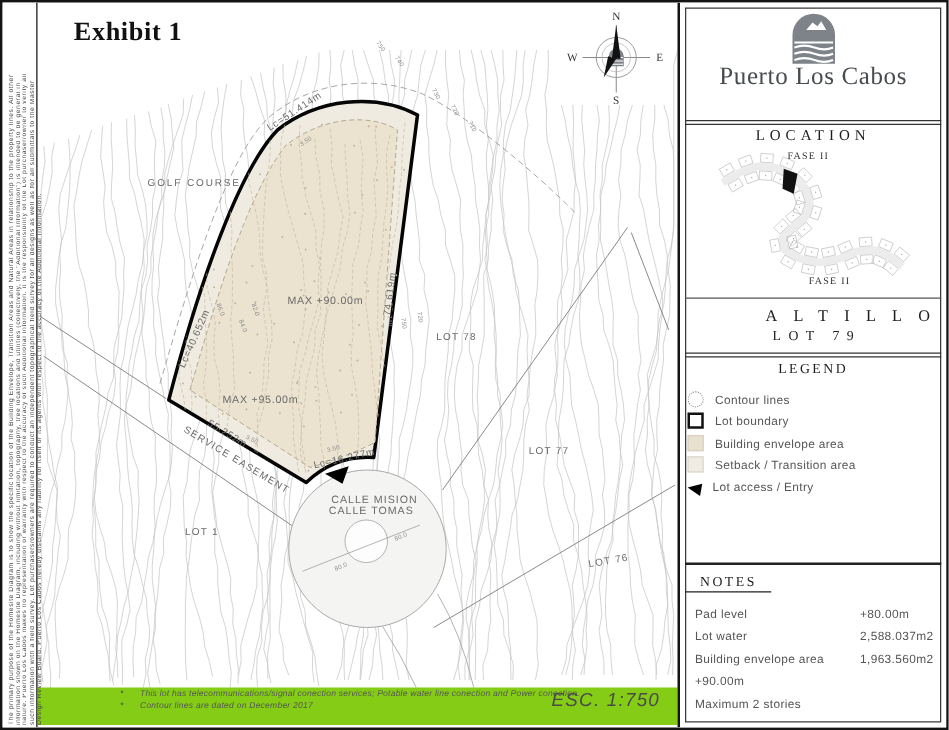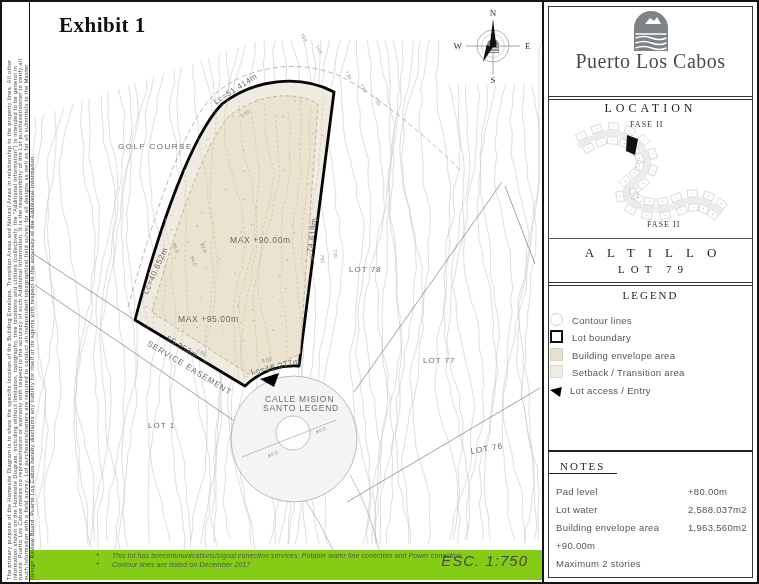--- a/index.html
+++ b/index.html
@@ -30,21 +30,21 @@
   .panel{position:absolute;top:0;right:0;bottom:0;left:540px;background:#fff;border-left:2px solid #141414;z-index:6;}
   .panel-frame{position:absolute;inset:4px;border:1px solid #3a3a3a;pointer-events:none;}
   .hr{position:absolute;left:4px;right:4px;}
   .hr-double{height:2px;border-top:1px solid #333;border-bottom:1px solid #333;}
   .hr-thin{border-top:1px solid #555;}
   .logo-wrap{position:absolute;top:8px;left:0;right:0;text-align:center;}
   .brand{position:absolute;top:48px;left:0;right:0;text-align:center;font-size:20px;color:#474c4f;letter-spacing:.5px;}
   .loc-title{position:absolute;top:99px;left:0;right:0;text-align:center;font-size:12px;color:#1d1d1d;letter-spacing:4px;}
   .minimap{position:absolute;top:114px;left:8px;width:200px;height:118px;}
   .fase{position:absolute;font-family:"Liberation Serif",serif;font-size:8px;letter-spacing:1px;color:#333;}
-  .altillo{position:absolute;top:243px;left:0;right:0;text-align:center;font-size:13px;color:#1d1d1d;letter-spacing:13px;padding-left:13px;}
+  .altillo{position:absolute;top:243px;left:0;right:0;text-align:right;font-size:13px;color:#1d1d1d;letter-spacing:13px;padding-left:13px;}
   .lot79{position:absolute;top:261px;left:0;right:0;text-align:center;font-size:11px;color:#1d1d1d;letter-spacing:6px;padding-left:6px;font-family:Liberation Serif, serif;}
   .legend-title{position:absolute;top:287px;left:0;right:0;text-align:center;font-size:11px;color:#1d1d1d;letter-spacing:2px;}
   #legend-list{position:absolute;top:306px;left:6px;right:6px;}
   .lg-row{display:flex;align-items:flex-end;height:17.5px;}
   .lg-label{font-size:9.5px;color:#555;letter-spacing:.3px;margin-left:9px;}
   .ic{width:13px;height:13px;display:inline-block;box-sizing:border-box;flex:none;}
   .ic-contour{border:1px dotted #999;border-radius:50%;}
   .ic-bound{border:2px solid #111;background:#fff;}
   .ic-env{background:#e9e1d0;border:1px solid #d9d0bd;}
   .ic-set{background:#efece4;border:1px solid #ddd8cc;}
@@ -275,21 +275,21 @@
 
   <div id="map-labels">
       <div class="map-label" style="left: 100px; top: 140px; letter-spacing: 1.5px; margin-left: 16px;">GOLF COURSE</div>
       <div class="map-label" style="left: 347px; top: 263px; letter-spacing: 1px;">LOT 78</div>
       <div class="map-label" style="left: 421px; top: 354px; letter-spacing: 1px;">LOT 77</div>
       <div class="map-label" style="left: 468px; top: 445px; letter-spacing: 1px; transform: rotate(-10deg);">LOT 76</div>
       <div class="map-label" style="left: 146px; top: 419px; letter-spacing: 1px;">LOT 1</div>
       <div class="map-label" style="left: 228px; top: 233px; font-size: 8.5px;">MAX +90.00m</div>
       <div class="map-label" style="left: 176px; top: 312px; font-size: 8.5px;">MAX +95.00m</div>
       <div class="map-label" style="left: 263px; top: 392px; font-size: 8.5px; letter-spacing: 0.8px;">CALLE MISION</div>
-      <div class="map-label" style="left: 261px; top: 401px; font-size: 8.5px; letter-spacing: 0.8px;">SANTO LEGEND</div>
+      <div class="map-label" style="left: 261px; top: 401px; font-size: 8.5px; letter-spacing: 0.8px;">CALLE TOMAS</div>
       <div class="map-label" style="left: 210px; top: 97px; transform: rotate(-33deg);">Lc=51.414m</div>
       <div class="map-label" style="left: 303px; top: 250px; transform: rotate(-82deg);">74.619m</div>
       <div class="map-label" style="left: 139px; top: 290px; transform: rotate(-66deg);">Lc=40.652m</div>
       <div class="map-label" style="left: 167px; top: 332px; transform: rotate(31deg);">55.252m</div>
       <div class="map-label" style="left: 148px; top: 337px; letter-spacing: 1px; transform: rotate(31deg);">SERVICE EASEMENT</div>
       <div class="map-label" style="left: 248px; top: 366px; transform: rotate(-13deg);">Lc=16.277m</div>
       <div class="map-label tiny" style="left: 302px; top: 30px; transform: rotate(55deg);">750</div>
       <div class="map-label tiny" style="left: 317px; top: 42px; transform: rotate(55deg);">740</div>
       <div class="map-label tiny" style="left: 347px; top: 68px; transform: rotate(62deg);">730</div>
       <div class="map-label tiny" style="left: 362px; top: 81px; transform: rotate(62deg);">720</div>

